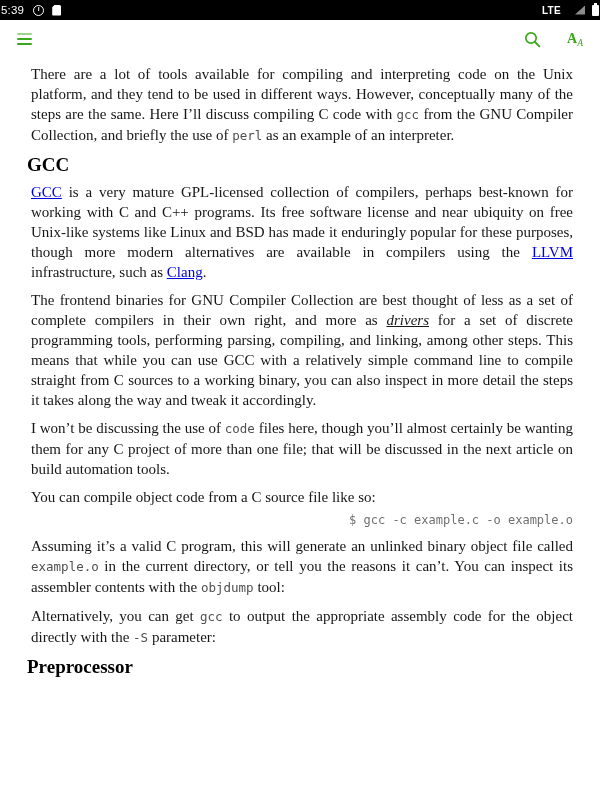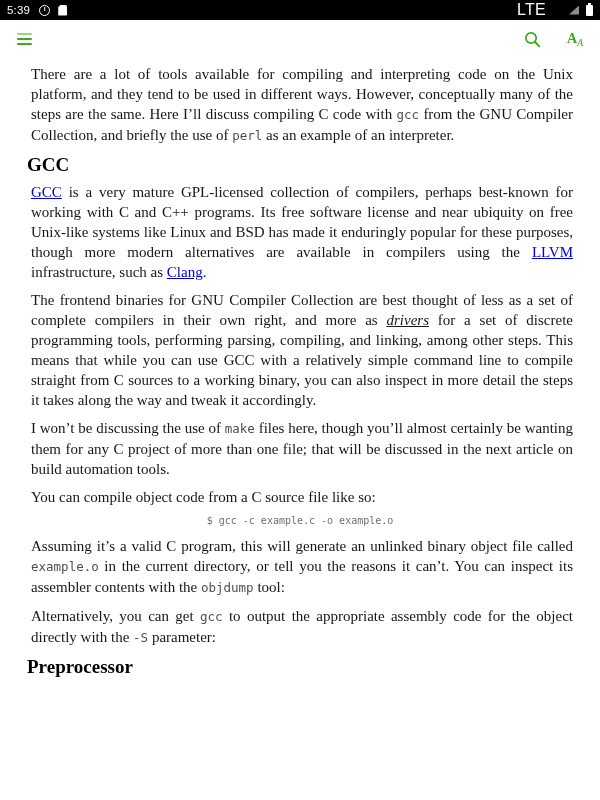--- a/index.html
+++ b/index.html
@@ -18,39 +18,39 @@
     width:600px;height:800px;
     background:var(--page-bg);
     overflow:hidden;
     margin:0 auto;
     font-family:"Liberation Sans", sans-serif;
   }
   
   .status-bar{
     height:20px;background:var(--status-bar-bg);
     display:flex;align-items:center;
-    padding:0 7px;color:#fff;
+    padding:0 1px;color:#fff;
   }
   .sb-time{font-size:11.5px;letter-spacing:.2px;margin-right:9px;}
   .sb-left-icons{display:flex;align-items:center;gap:8px;}
   .icon-clock{
     width:11px;height:11px;border:1.6px solid #fff;border-radius:50%;
     position:relative;
   }
   .icon-clock::after{
     content:"";position:absolute;left:50%;top:1px;width:1.6px;height:4px;
     background:#fff;transform:translateX(-50%);
   }
   .icon-sim{
     width:9px;height:11px;background:#fff;border-radius:1.5px;
     clip-path:polygon(30% 0,100% 0,100% 100%,0 100%,0 25%);
   }
   .sb-spacer{flex:1;}
   .sb-right{display:flex;align-items:center;gap:4px;}
-  .sb-network{font-size:16px;font-weight:normal;letter-spacing:.3px;margin-right:19px;}
+  .sb-network{font-size:10px;font-weight:bold;letter-spacing:.3px;margin-right:10px;}
   .icon-signal{
     width:10px;height:9px;
     background:rgba(255,255,255,.55);
     clip-path:polygon(100% 0,100% 100%,0 100%);
     position:relative;
   }
   .icon-battery{
     width:7px;height:11px;background:#fff;border-radius:1px;position:relative;
     margin-left:3px;
   }
@@ -83,23 +83,23 @@
     color:var(--text-color);
     text-align:justify;
   }
   .content p{margin:0 0 8px 4px;}
   .content h2{
     font-size:19px;line-height:21px;font-weight:bold;
     margin:8px 0 7px 0;color:#000;text-align:left;
   }
   .content pre{
     font-family:"DejaVu Sans Mono", monospace;
-    font-size:10px;line-height:11px;
+    font-size:12px;line-height:11px;
     color:var(--code-color);
-    margin:6px 0 10px 0;text-align:center;
+    margin:6px 0 10px 0;text-align:right;
     white-space:pre;
   }
   .content code{
     font-family:"DejaVu Sans Mono", monospace;
     font-size:12.5px;color:var(--inline-code-color);
   }
   .content a{color:var(--link-blue);text-decoration:underline;cursor:pointer;}
   .content em{font-style:italic;text-decoration:underline;}
 </style>
 </head>
@@ -138,21 +138,21 @@
       <span class="big">A</span>
         <span class="small">A</span>
     </span>
   </div>
 
   <div class="content">
       <p>There are a lot of tools available for compiling and interpreting code on the Unix platform, and they tend to be used in different ways. However, conceptually many of the steps are the same. Here I’ll discuss compiling C code with <code>gcc</code> from the GNU Compiler Collection, and briefly the use of <code>perl</code> as an example of an interpreter.</p>
       <h2>GCC</h2>
       <p><a href="#">GCC</a> is a very mature GPL-licensed collection of compilers, perhaps best-known for working with C and C++ programs. Its free software license and near ubiquity on free Unix-like systems like Linux and BSD has made it enduringly popular for these purposes, though more modern alternatives are available in compilers using the <a href="#">LLVM</a> infrastructure, such as <a href="#">Clang</a>.</p>
       <p>The frontend binaries for GNU Compiler Collection are best thought of less as a set of complete compilers in their own right, and more as <em>drivers</em> for a set of discrete programming tools, performing parsing, compiling, and linking, among other steps. This means that while you can use GCC with a relatively simple command line to compile straight from C sources to a working binary, you can also inspect in more detail the steps it takes along the way and tweak it accordingly.</p>
-      <p>I won’t be discussing the use of <code>make</code> files here, though you’ll almost certainly be wanting them for any C project of more than one file; that will be discussed in the next article on build automation tools.</p>
+      <p>I won’t be discussing the use of <code>code</code> files here, though you’ll almost certainly be wanting them for any C project of more than one file; that will be discussed in the next article on build automation tools.</p>
       <p>You can compile object code from a C source file like so:</p>
       <pre>$ gcc -c example.c -o example.o</pre>
       <p>Assuming it’s a valid C program, this will generate an unlinked binary object file called <code>example.o</code> in the current directory, or tell you the reasons it can’t. You can inspect its assembler contents with the <code>objdump</code> tool:</p>
       <p>Alternatively, you can get <code>gcc</code> to output the appropriate assembly code for the object directly with the <code>-S</code> parameter:</p>
       <h2>Preprocessor</h2>
     </div>
 
 </div>
 
 </body></html>

